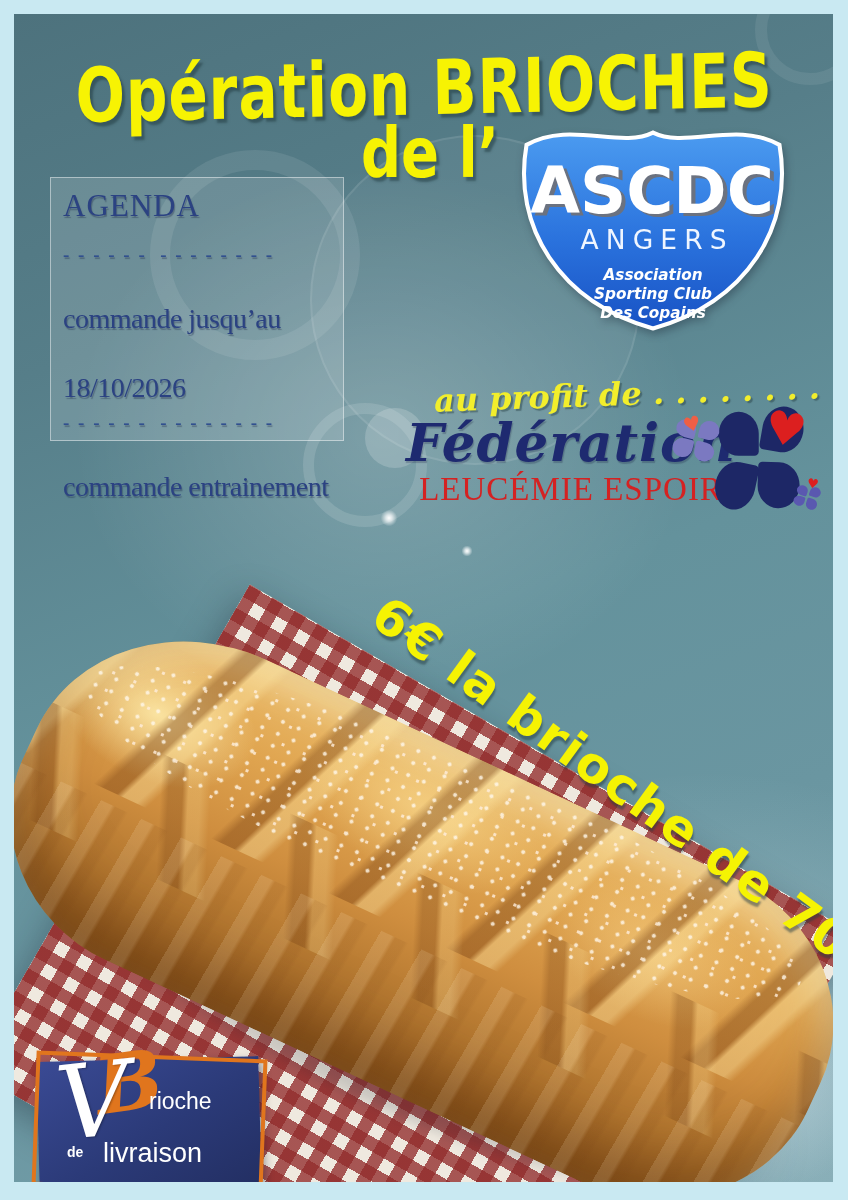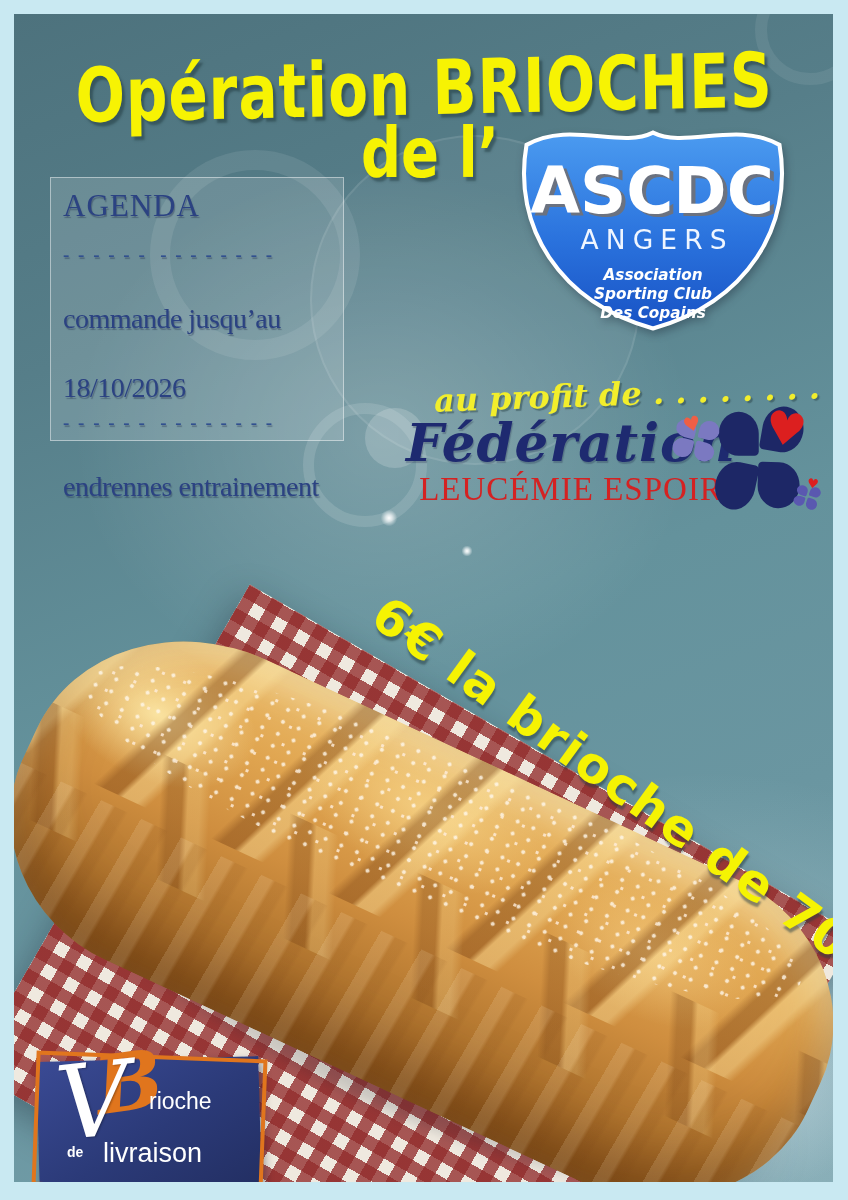--- a/index.html
+++ b/index.html
@@ -210,21 +210,21 @@
 
   <div class="agenda">
     <div class="agenda-heading">AGENDA</div>
     <div class="agenda-divider">- - - - - -  - - - - - - - -</div>
     <div class="agenda-item">
       <div class="agenda-line">commande jusqu’au</div>
       <div class="agenda-line">18/10/2026</div>
     </div>
     <div class="agenda-divider">- - - - - -  - - - - - - - -</div>
     <div class="agenda-item">
-      <div class="agenda-line">endrennes entrainement</div>
+      <div class="agenda-line">commande entrainement</div>
     </div>
   </div>
 
   <svg class="shield" viewBox="0 0 300 225">
     <defs>
       <linearGradient id="sg" x1="0" y1="0" x2="0" y2="1">
         <stop offset="0" stop-color="#4b9bf0"></stop>
         <stop offset="0.55" stop-color="#2a72dd"></stop>
         <stop offset="1" stop-color="#1852c4"></stop>
       </linearGradient>

